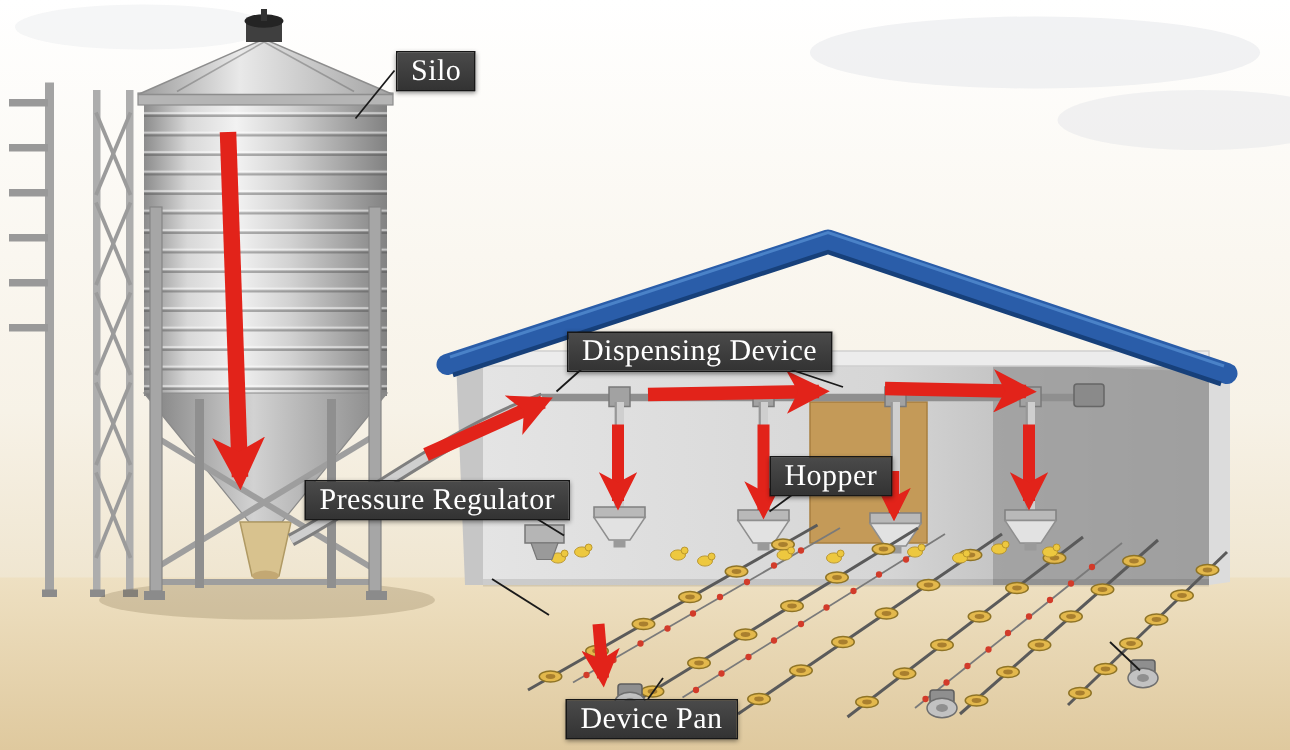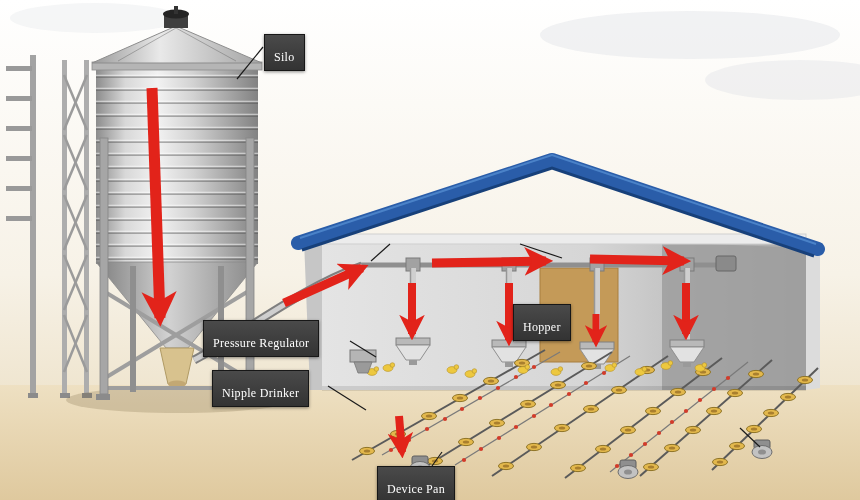--- a/index.html
+++ b/index.html
@@ -6,22 +6,22 @@
   #stage{
     position:relative;width:860px;height:500px;overflow:hidden;
     font-family:"Liberation Serif", serif;background:#ffffff;
   }
   #stage svg{position:absolute;left:0;top:0;}
   .label{
     position:absolute;
     background:linear-gradient(#4a4a4a,#333333);
     color:#ffffff;
     border:1px solid #171717;
-    padding:13px 9px 3px 9px;
-    font-size:12px;
+    padding:3px 9px 3px 9px;
+    font-size:20px;
     line-height:19px;
     letter-spacing:.3px;
     white-space:nowrap;
     box-shadow:0 1px 3px rgba(0,0,0,.45);
   }
 </style>
 </head>
 <body>
 
 <div id="stage">
@@ -319,18 +319,18 @@
     <line x1="520" y1="244" x2="562" y2="258"></line>
     <line x1="350" y1="341" x2="376" y2="357"></line>
     <line x1="532" y1="327" x2="513" y2="341"></line>
     <line x1="328" y1="386" x2="366" y2="410"></line>
     <line x1="740" y1="428" x2="760" y2="447"></line>
     <line x1="432" y1="466" x2="442" y2="452"></line>
   </g>
 </svg>
 
   <div class="label" style="left:264px;top:34px">Silo</div>
+  <div class="label" style="left:378px;top:221px">Dispensing Device</div>
   <div class="label" style="left:203px;top:320px">Pressure Regulator</div>
   <div class="label" style="left:513px;top:304px">Hopper</div>
-  <div class="label" style="left:212px;top:370px">Nipple Drinker</div>
   <div class="label" style="left:377px;top:466px">Device Pan</div>
 
 </div>
 
 </body></html>

